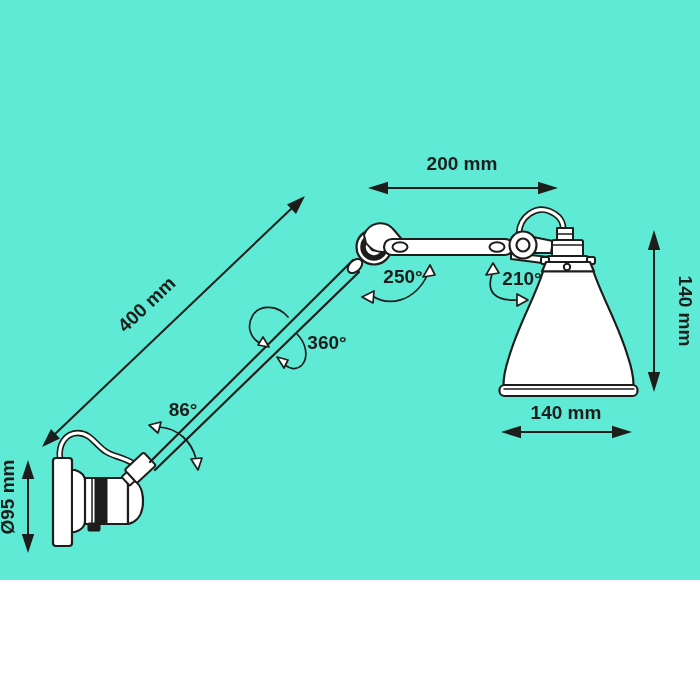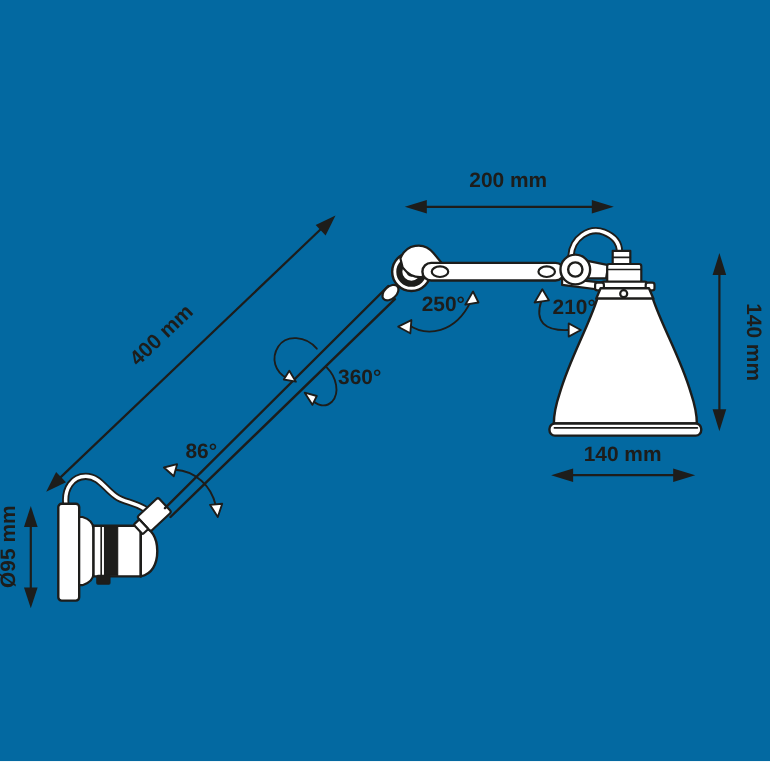--- a/index.html
+++ b/index.html
@@ -1,16 +1,16 @@
 <!DOCTYPE html>
 <html><head>
 <meta charset="utf-8">
 <style>
   html,body{margin:0;padding:0;background:#ffffff;}
-  .stage{position:relative;width:700px;height:692px;background:#0369a1;overflow:hidden;}
+  .stage{position:relative;width:700px;height:580px;background:#5eead4;overflow:hidden;}
   svg{display:block;}
   
   .ol  {fill:#ffffff;stroke:#1d1d1b;stroke-width:2.2;stroke-linejoin:round;}
   .ol2 {fill:#ffffff;stroke:#1d1d1b;stroke-width:2;stroke-linejoin:round;}
   .ln  {fill:none;stroke:#1d1d1b;stroke-width:2.2;stroke-linecap:round;}
   .ln1 {fill:none;stroke:#1d1d1b;stroke-width:1.5;stroke-linecap:round;}
   .blk {fill:#1d1d1b;stroke:#1d1d1b;stroke-width:1;}
   .ringThick{fill:none;stroke:#1d1d1b;stroke-width:5.5;}
   .cableO{fill:none;stroke:#1d1d1b;stroke-width:6.5;stroke-linecap:round;}
   .cableI{fill:none;stroke:#ffffff;stroke-width:3.2;stroke-linecap:round;}

